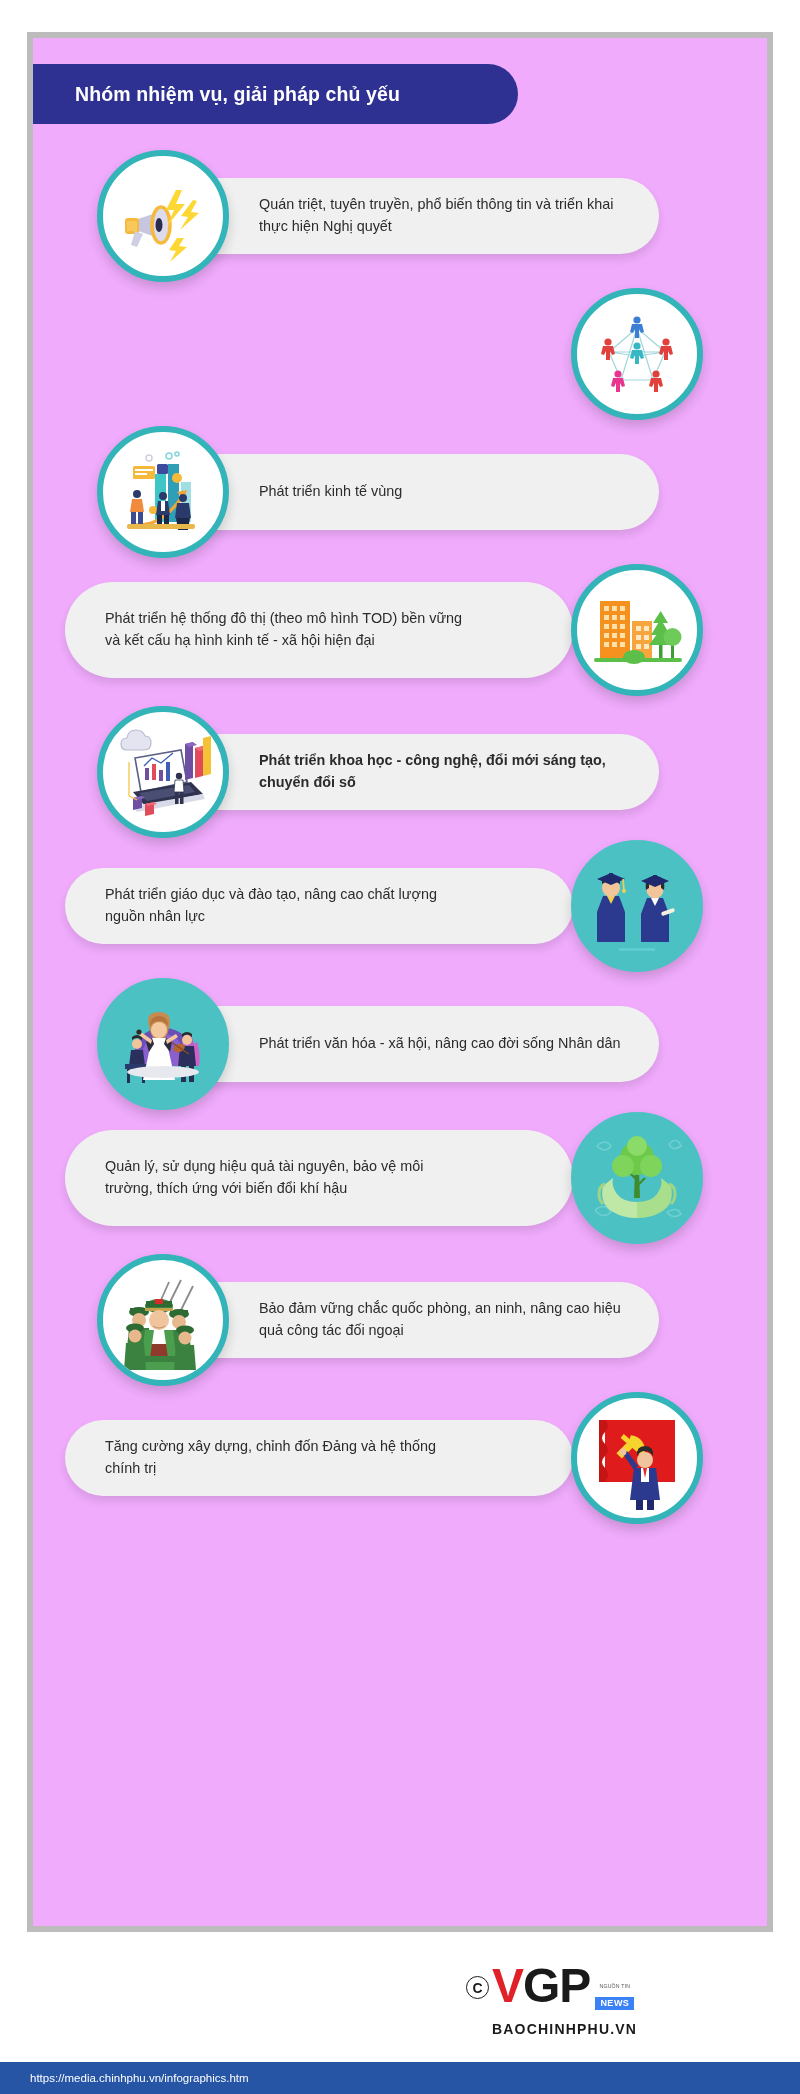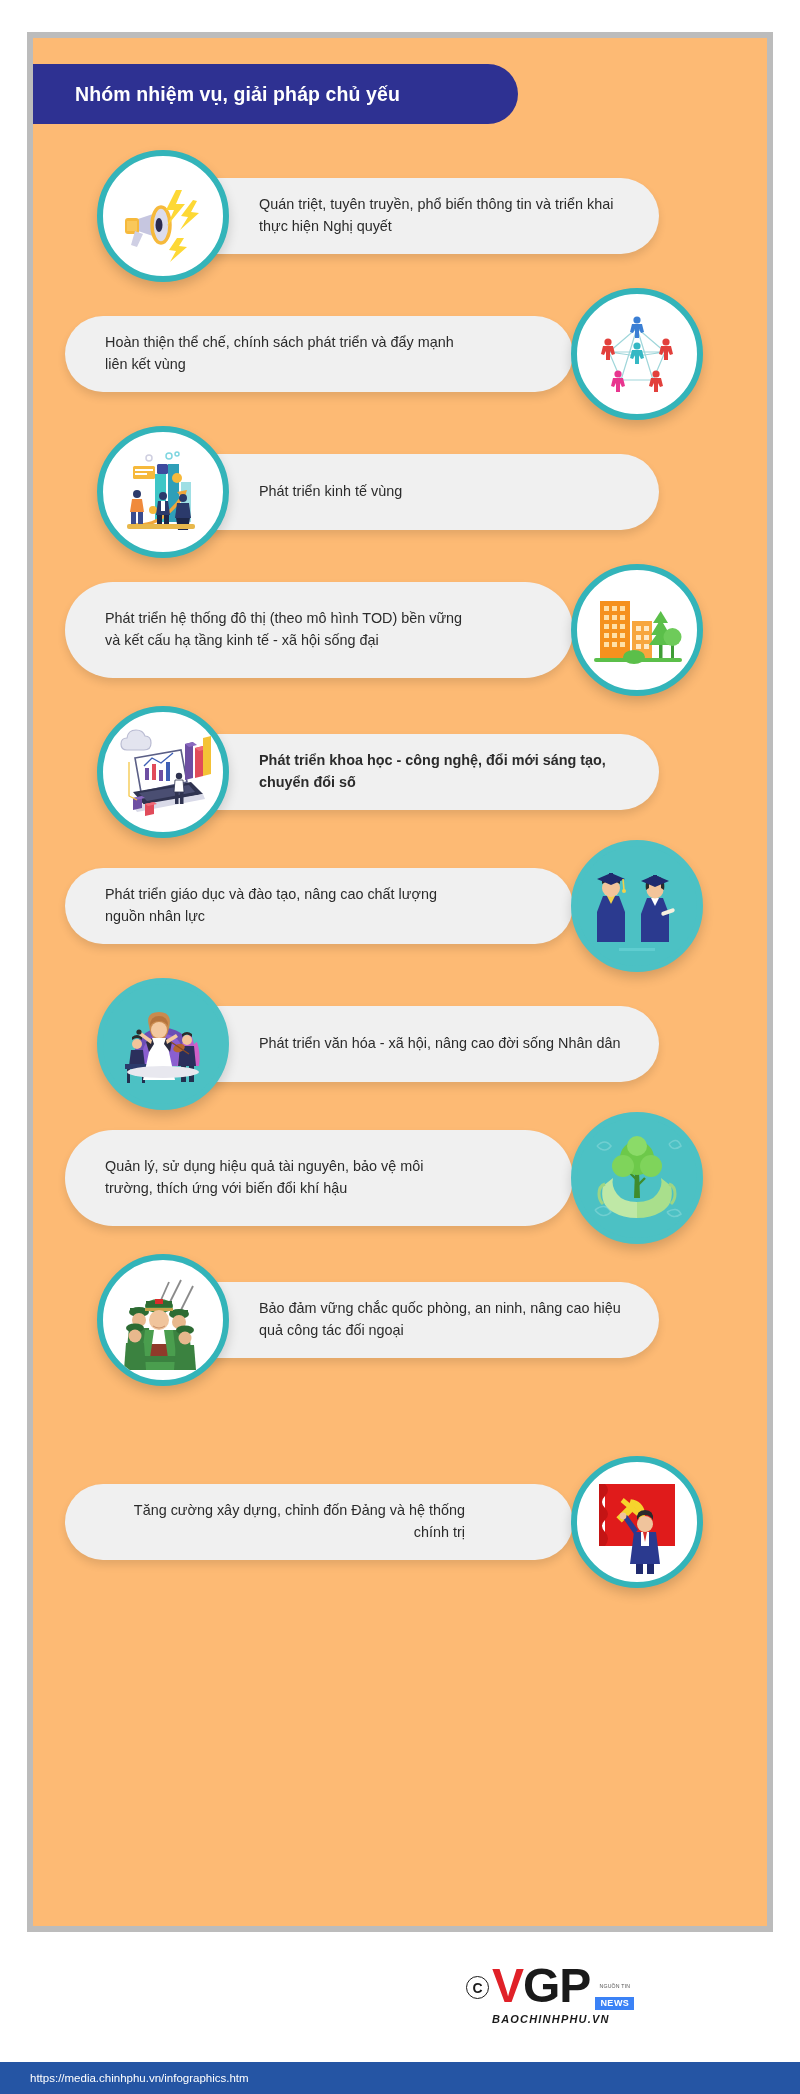--- a/index.html
+++ b/index.html
@@ -33,21 +33,21 @@
     border: 6px solid #bcbcbc;
     background: #ffffff;
     box-sizing: border-box;
   }
 
   #card-inner {
     position: absolute;
     left: 0; top: 0;
     width: 100%;
     height: 100%;
-    background: #fdba74;
+    background: #f0abfc;
     overflow: hidden;
   }
 
   
   #title-pill {
     position: absolute;
     left: 0px;
     top: 26px;
     width: 485px;
     height: 60px;
@@ -187,27 +187,26 @@
   #news-box {
     background: #3b82f6;
     color: #ffffff;
     font-size: 9px;
     font-weight: bold;
     letter-spacing: 0.5px;
     padding: 1px 5px 2px 5px;
     display: inline-block;
   }
   #baochinhphu {
-    margin-top: 3px;
+    margin-top: 11px;
     margin-left: 26px;
-    font-size: 11px;
+    font-size: 14px;
     letter-spacing: 1.2px;
     color: #1a1a1a;
     font-weight: bold;
-    font-style: italic;
   }
 
   
   #url-bar {
     position: absolute;
     left: 0;
     top: 2062px;
     width: 800px;
     height: 32px;
     background: #2555a4;
@@ -249,23 +248,20 @@
               <path d="M16 55 L12 69 L18 71 L24 58 Z" fill="#cfcfe4"></path>
               <path d="M57 14 L47 34 L55 34 L48 50 L66 28 L57 28 L63 14 Z" fill="#fdd835"></path>
               <path d="M74 24 L62 40 L69 41 L61 54 L80 37 L72 36 L78 25 Z" fill="#fdd835"></path>
               <path d="M58 62 L50 74 L57 75 L51 86 L68 71 L60 70 L65 62 Z" fill="#fdd835"></path>
             </g>
           </svg>
         </div>
       </div>
 
       <div class="row right" style="top:248px;">
-        <div class="bubble">
-          <span class="bubble-text">Hoàn thiện thể chế, chính sách phát triển và đẩy mạnh liên kết vùng</span>
-        </div>
         <div class="circle">
           <svg width="100" height="100" viewBox="0 0 100 100">
             <g stroke="#9fd6da" stroke-width="1.2" fill="none">
               <path d="M50 24 L22 48 M50 24 L78 48 M22 48 L34 76 M78 48 L66 76 M34 76 L66 76 M22 48 L78 48 M50 24 L34 76 M50 24 L66 76 M50 52 L22 48 M50 52 L78 48"></path>
             </g>
             <g>
 
               <g fill="#3b7fd4" transform="translate(50,22)">
                 <circle cx="0" cy="-6" r="3.6"></circle>
                 <path d="M-5 -2 L5 -2 L7 6 L4 7 L2 3 L2 12 L-2 12 L-2 3 L-4 7 L-7 6 Z"></path>
@@ -345,21 +341,21 @@
             <circle cx="66" cy="14" r="2" fill="none" stroke="#7fd6e0" stroke-width="1.5"></circle>
             <circle cx="38" cy="18" r="3" fill="none" stroke="#cfcfe0" stroke-width="1.5"></circle>
 
             <rect x="16" y="84" width="68" height="5" rx="2" fill="#e8b84b"></rect>
           </svg>
         </div>
       </div>
 
       <div class="row right tall" style="top:524px;">
         <div class="bubble">
-          <span class="bubble-text">Phát triển hệ thống đô thị (theo mô hình TOD) bền vững và kết cấu hạ tầng kinh tế - xã hội sống đại</span>
+          <span class="bubble-text">Phát triển hệ thống đô thị (theo mô hình TOD) bền vững và kết cấu hạ hình kinh tế - xã hội hiện đại</span>
         </div>
         <div class="circle">
           <svg width="102" height="102" viewBox="0 0 102 102">
 
             <rect x="14" y="22" width="30" height="58" fill="#f5911e"></rect>
             <g fill="#ffe0a8">
               <rect x="18" y="27" width="5" height="5"></rect>
                 <rect x="26" y="27" width="5" height="5"></rect>
                 <rect x="34" y="27" width="5" height="5"></rect>
               <rect x="18" y="36" width="5" height="5"></rect>
@@ -620,21 +616,21 @@
             </g>
             <g transform="translate(76,60)">
               <ellipse cx="0" cy="4" rx="9" ry="4.5" fill="#2d6b33"></ellipse>
               <circle cx="0" cy="12" r="6.5" fill="#e8b88d"></circle>
               <path d="M-9 19 L9 19 L11 44 L-11 44 Z" fill="#3b8240"></path>
             </g>
           </svg>
         </div>
       </div>
 
-      <div class="row right" style="top:1416px;text-align:right;">
+      <div class="row right" style="top:1352px;">
         <div class="bubble">
           <span class="bubble-text">Tăng cường xây dựng, chỉnh đốn Đảng và hệ thống chính trị</span>
         </div>
         <div class="circle">
           <svg width="108" height="108" viewBox="0 0 108 108">
 
             <path d="M22 16 L92 16 L92 78 L22 78 Z" fill="#e01b1b"></path>
             <path d="M22 16 q6 6 0 12 q-6 6 0 12 q6 6 0 12 q-6 6 0 12 q6 6 0 14 L16 78 L16 16 Z" fill="#c41414"></path>
 
             <g fill="#f6d32d" transform="translate(46,42) scale(0.9)">

